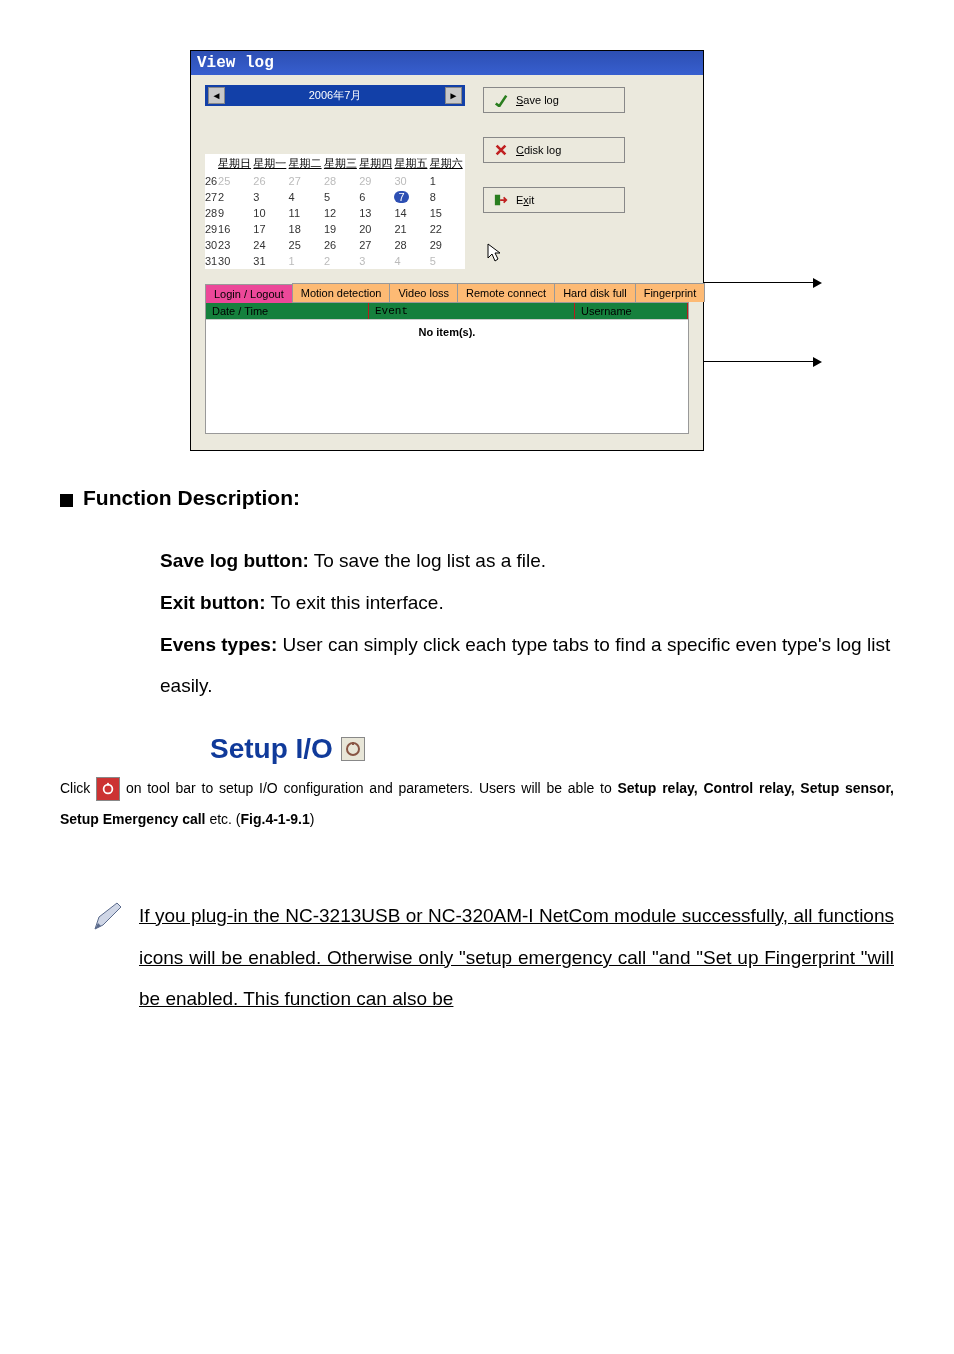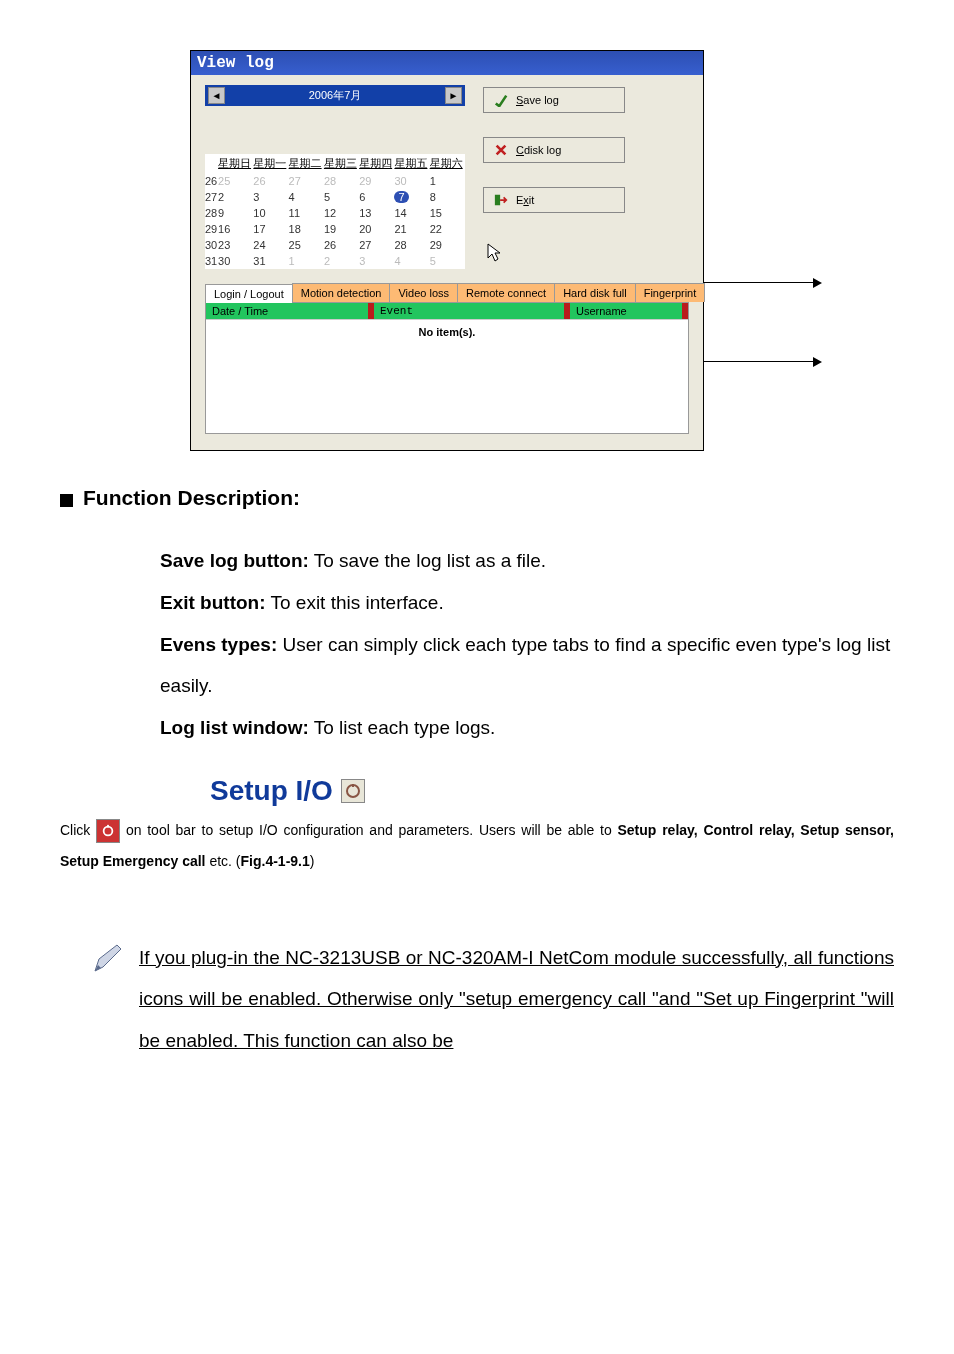--- a/index.html
+++ b/index.html
@@ -127,39 +127,39 @@
   .tab{
     padding:3px 8px;
     border:1px solid #999;
     border-bottom:none;
     background:#fdba74;
     margin-right:-1px;
     white-space:nowrap;
     cursor:pointer;
   }
   .tab.active{
-    background:#ffffff;
+    background:#ec4899;
     font-weight:normal;
     position:relative;
     top:1px;
   }
   .list-area{
     border:1px solid #999;
     background:#fff;
     height:130px;
     font-size:11px;
   }
   .list-head{
     display:flex;
     border-bottom:1px solid #ccc;
   }
   .list-head span{
     padding:2px 6px;
-    border-right:6px solid #b91c1c;
-    background:#22c55e;
+    border-right:1px solid #b91c1c;
+    background:#15803d;
   }
   .col-dt{flex:0 0 150px;}
   .col-ev{flex:1;font-family:Liberation Mono, monospace;}
   .col-un{flex:0 0 100px;}
   .no-items{
     text-align:center;
     padding:6px;
     font-weight:bold;
     font-size:11px;
   }
@@ -381,21 +381,20 @@
 
 <div class="h1-line">
   <div class="blk-sq"></div>
   <div class="h1">Function Description:</div>
 </div>
 
 <div class="defs">
   <p><strong>Save log button:</strong><span> To save the log list as a file.</span></p>
   <p><strong>Exit button:</strong><span> To exit this interface.</span></p>
   <p><strong>Evens types:</strong><span> User can simply click each type tabs to find a specific even type's log list easily.</span></p>
-  <p><strong>Log list window:</strong><span> To list each type logs.</span></p>
 </div>
 
 <div class="section-title">
   <span>Setup I/O</span>
   <span class="inline-icon">
     <svg width="16" height="16" viewBox="0 0 16 16">
         <circle cx="8" cy="8" r="6" fill="none" stroke="#854" stroke-width="2"></circle>
         <rect x="7" y="1" width="2" height="3" fill="#854"></rect>
       </svg>
   </span>

